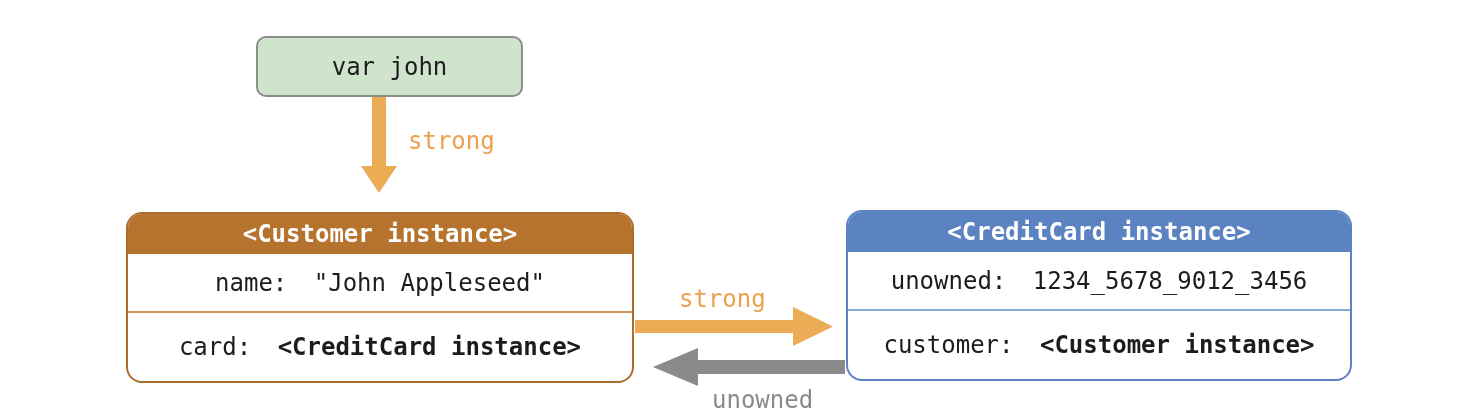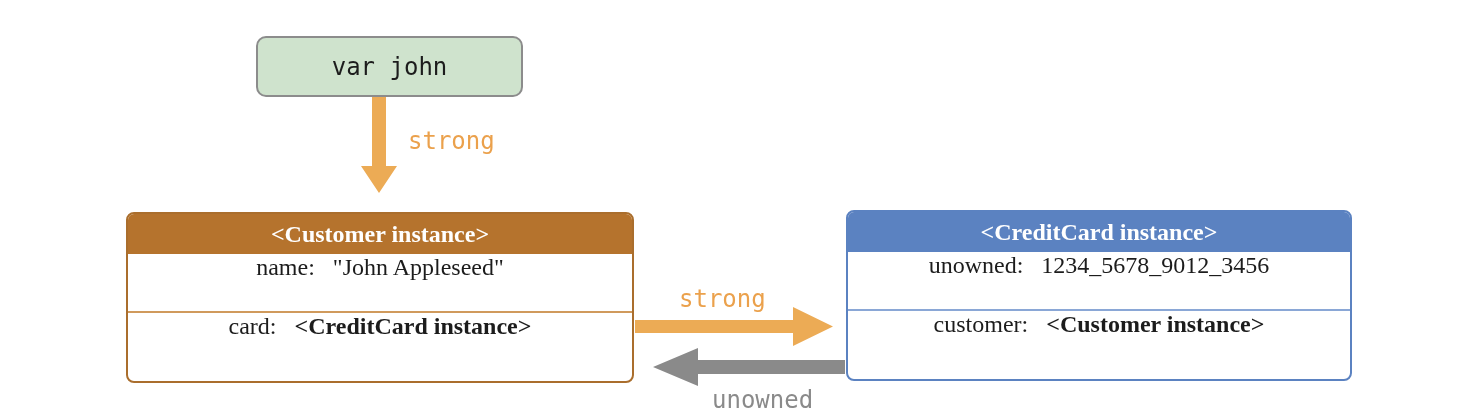--- a/index.html
+++ b/index.html
@@ -34,27 +34,26 @@
     font-weight: normal;
     white-space: nowrap;
   }
   .label-strong  { color: #eba14c; }
   .label-unowned { color: #8a8a8a; }
 
   
   .instance-box {
     position: absolute;
     box-sizing: border-box;
-    border-radius: 8px;
+    border-radius: 16px;
     background: #ffffff;
     display: flex;
     flex-direction: column;
     overflow: hidden;
     font-size: 24px;
-    font-family: Liberation Serif, serif;
   }
   .instance-box.customer {
     left: 126px; top: 212px;
     width: 508px; height: 171px;
     border: 2px solid #aa6e2d;
   }
   .instance-box.creditcard {
     left: 846px; top: 210px;
     width: 506px; height: 171px;
     border: 2px solid #5b82c1;
@@ -62,21 +61,21 @@
   .box-header {
     flex: 0 0 auto;
     display: flex; align-items: center; justify-content: center;
     color: #ffffff;
     font-weight: bold;
     height: 40px;
   }
   .customer  .box-header { background: #b5732d; }
   .creditcard .box-header { background: #5b82c1; }
   .box-row {
-    display: flex; align-items: flex-start; justify-content: center;
+    display: flex; align-items: center; justify-content: center;
     white-space: pre;
     gap: 12px;
   }
   .box-row.row1 { flex: 0 0 57px; }
   .box-row.row2 { flex: 1 1 auto; }
   .customer  .box-row.row2 { border-top: 2px solid #d09a5c; }
   .creditcard .box-row.row2 { border-top: 2px solid #8aa7d6; }
   .bold { font-weight: bold; }
 
   

